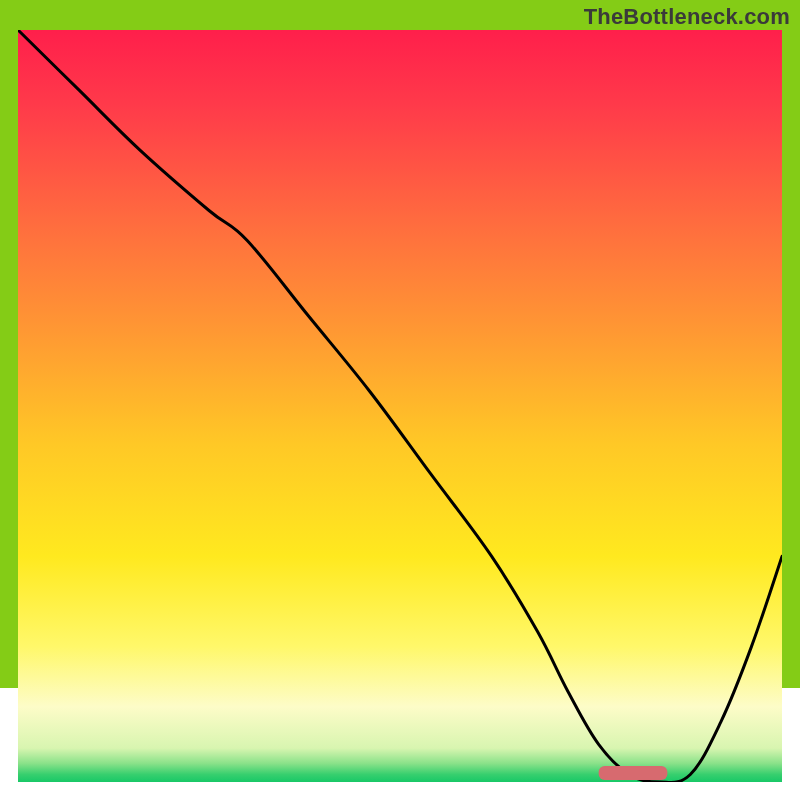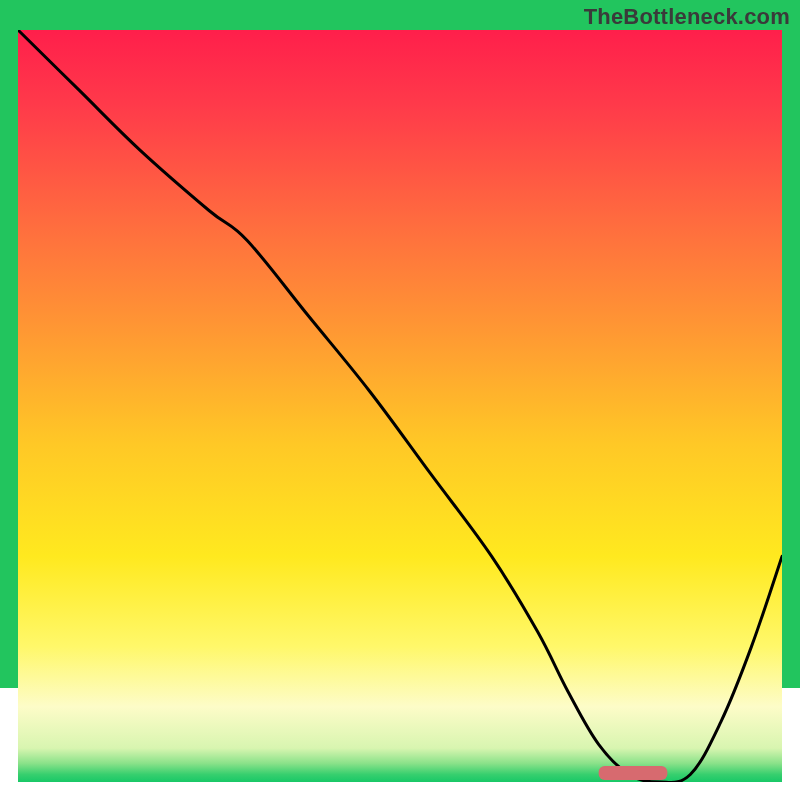--- a/index.html
+++ b/index.html
@@ -6,21 +6,21 @@
     margin: 0;
     padding: 0;
     width: 800px;
     height: 800px;
     font-family: Arial, Helvetica, sans-serif;
     background: #ffffff;
   }
   .outer {
     width: 800px;
     height: 688px;
-    background: #22c55e;
+    background: #84cc16;
     position: relative;
   }
   .watermark {
     position: absolute;
     top: 4px;
     right: 10px;
     color: #3a3a3a;
     font-size: 22px;
     font-weight: 600;
     letter-spacing: 0.2px;

